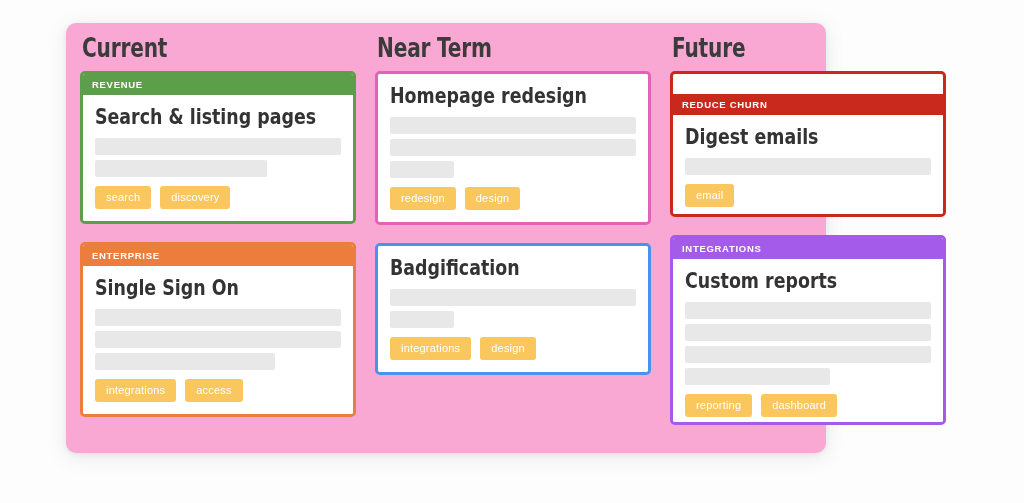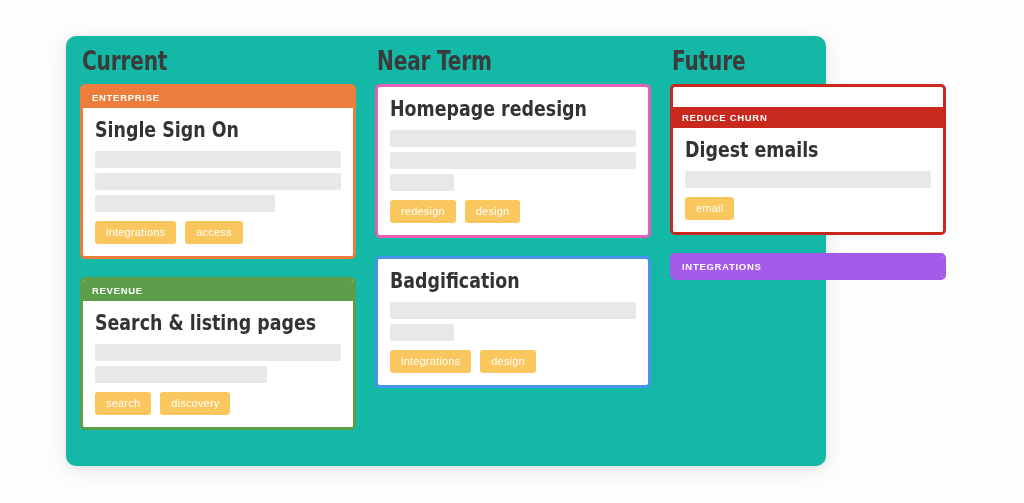--- a/index.html
+++ b/index.html
@@ -10,24 +10,24 @@
     width: 1024px;
     height: 503px;
     background: #fdfdfd;
     font-family: "Liberation Sans", sans-serif;
     overflow: hidden;
   }
 
   #board-panel {
     position: absolute;
     left: 66px;
-    top: 36px;
+    top: 23px;
     width: 760px;
     height: 430px;
-    background: #14b8a6;
+    background: #f9a8d4;
     border-radius: 10px;
     box-shadow: 0 4px 18px rgba(120,120,120,0.17), 0 1px 4px rgba(120,120,120,0.10);
     box-sizing: border-box;
   }
 
   #columns {
     position: absolute;
     left: 14px;
     top: 10px;
     right: 14px;
@@ -123,46 +123,46 @@
     user-select: none;
   }
 </style>
 </head>
 <body>
 
 <div id="board-panel">
   <div id="columns">
       <div class="column">
         <div class="column-title">Current</div>
+        <div class="card" style="border-color: rgb(93, 158, 75);">
+          <div class="card-header" style="background: rgb(93, 158, 75);">REVENUE</div>
+          <div class="card-body">
+            <div class="card-title">Search &amp; listing pages</div>
+            <div class="skeleton-list">
+              <div class="skeleton-bar" style="width: 100%; background: rgb(232, 232, 232);"></div>
+              <div class="skeleton-bar" style="width: 70%; background: rgb(232, 232, 232);"></div>
+            </div>
+            <div class="tag-row">
+              <span class="tag" style="background: rgb(250, 199, 95);">search</span>
+              <span class="tag" style="background: rgb(250, 199, 95);">discovery</span>
+            </div>
+          </div>
+        </div>
         <div class="card" style="border-color: rgb(236, 125, 60);">
           <div class="card-header" style="background: rgb(236, 125, 60);">ENTERPRISE</div>
           <div class="card-body">
             <div class="card-title">Single Sign On</div>
             <div class="skeleton-list">
               <div class="skeleton-bar" style="width: 100%; background: rgb(232, 232, 232);"></div>
               <div class="skeleton-bar" style="width: 100%; background: rgb(232, 232, 232);"></div>
               <div class="skeleton-bar" style="width: 73%; background: rgb(232, 232, 232);"></div>
             </div>
             <div class="tag-row">
               <span class="tag" style="background: rgb(250, 199, 95);">integrations</span>
               <span class="tag" style="background: rgb(250, 199, 95);">access</span>
-            </div>
-          </div>
-        </div>
-        <div class="card" style="border-color: rgb(93, 158, 75);">
-          <div class="card-header" style="background: rgb(93, 158, 75);">REVENUE</div>
-          <div class="card-body">
-            <div class="card-title">Search &amp; listing pages</div>
-            <div class="skeleton-list">
-              <div class="skeleton-bar" style="width: 100%; background: rgb(232, 232, 232);"></div>
-              <div class="skeleton-bar" style="width: 70%; background: rgb(232, 232, 232);"></div>
-            </div>
-            <div class="tag-row">
-              <span class="tag" style="background: rgb(250, 199, 95);">search</span>
-              <span class="tag" style="background: rgb(250, 199, 95);">discovery</span>
             </div>
           </div>
         </div>
       </div>
       <div class="column">
         <div class="column-title">Near Term</div>
         <div class="card" style="border-color: rgb(229, 96, 185);">
           <div class="card-body">
             <div class="card-title">Homepage redesign</div>
             <div class="skeleton-list">
@@ -199,16 +199,29 @@
             <div class="skeleton-list">
               <div class="skeleton-bar" style="width: 100%; background: rgb(232, 232, 232);"></div>
             </div>
             <div class="tag-row">
               <span class="tag" style="background: rgb(250, 199, 95);">email</span>
             </div>
           </div>
         </div>
         <div class="card" style="border-color: rgb(164, 91, 234);">
           <div class="card-header" style="background: rgb(164, 91, 234);">INTEGRATIONS</div>
+          <div class="card-body">
+            <div class="card-title">Custom reports</div>
+            <div class="skeleton-list">
+              <div class="skeleton-bar" style="width: 100%; background: rgb(232, 232, 232);"></div>
+              <div class="skeleton-bar" style="width: 100%; background: rgb(232, 232, 232);"></div>
+              <div class="skeleton-bar" style="width: 100%; background: rgb(232, 232, 232);"></div>
+              <div class="skeleton-bar" style="width: 59%; background: rgb(232, 232, 232);"></div>
+            </div>
+            <div class="tag-row">
+              <span class="tag" style="background: rgb(250, 199, 95);">reporting</span>
+              <span class="tag" style="background: rgb(250, 199, 95);">dashboard</span>
+            </div>
+          </div>
         </div>
       </div>
     </div>
 </div>
 
 </body></html>

